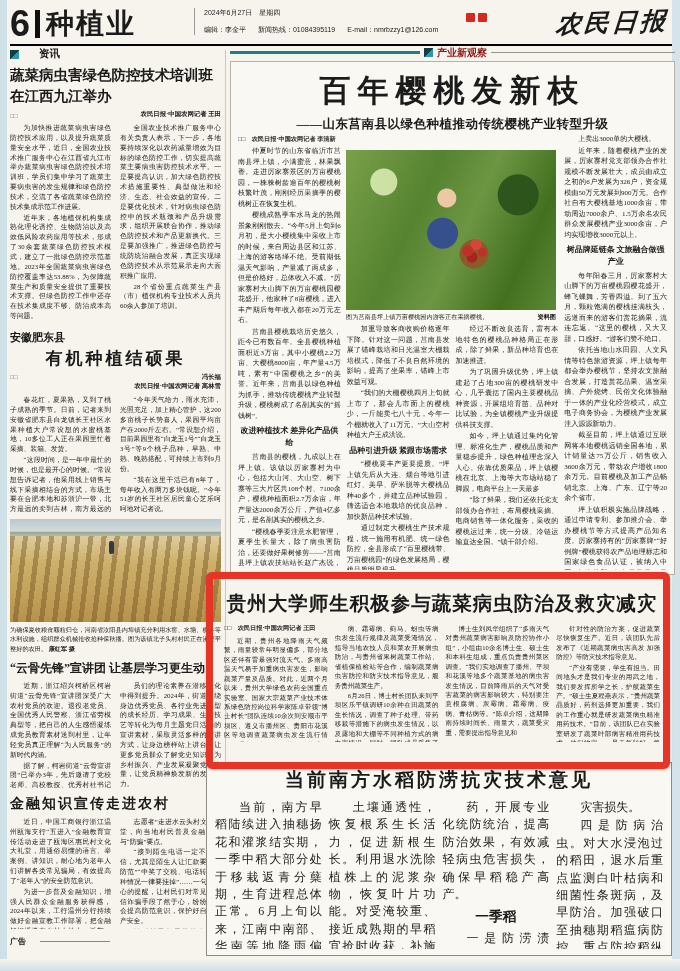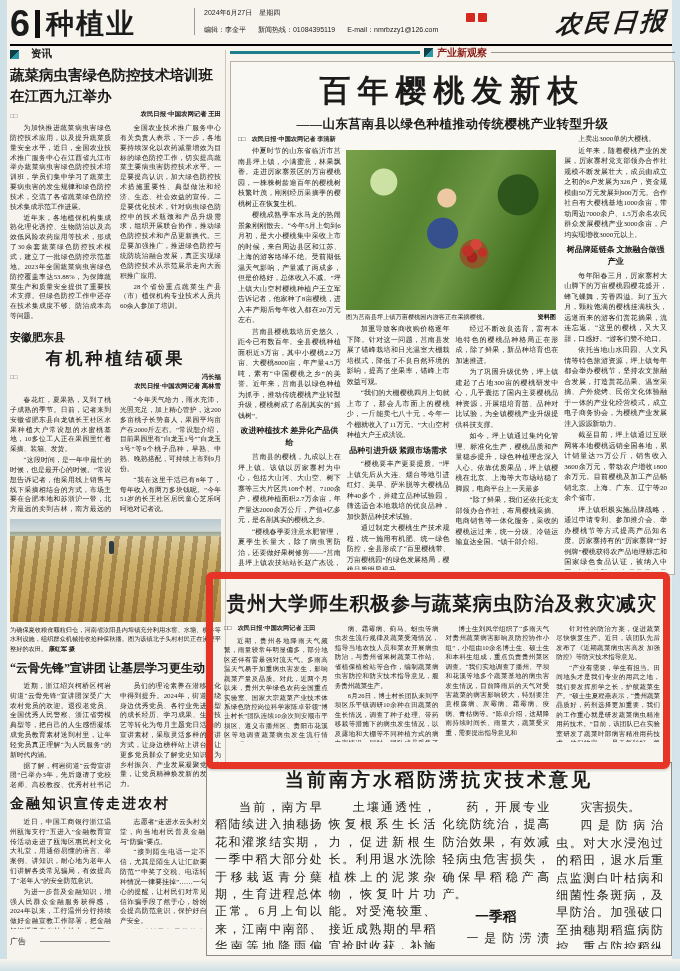--- a/index.html
+++ b/index.html
@@ -27,21 +27,21 @@
   .vdiv{position:absolute;left:225px;top:50px;height:900px;width:1px;background:#ccc7ba;}
 
   
   .blk-p{text-indent:2em;margin:0 0 1px;}
   .blk-h{font-weight:700;text-align:center;text-indent:0;margin:4px 0 3px;font-size:1.14em;}
   .blk-by{text-indent:0;font-size:6.2px;font-weight:bold;color:#333;margin-bottom:3px;}
   .blk-sig{font-weight:900;text-align:right;text-indent:0;margin-top:3px;}
 
   
   .leftcol{position:absolute;left:10px;top:48px;width:211px;}
-  .sec-label{display:flex;align-items:center;gap:12px;height:12px;
+  .sec-label{display:flex;align-items:center;gap:20px;height:12px;
              font-family:"Liberation Sans",sans-serif;font-size:10.5px;font-weight:900;}
   .lbl-icon{width:9px;height:9px;background:linear-gradient(135deg,#0f3f46 0 55%,#2d98a6 55%);}
   .a1-title{margin:5px 0 0;font-size:14.5px;line-height:1.45;font-weight:900;}
   .byrow{margin-top:3px;display:flex;justify-content:space-between;align-items:flex-end;font-size:6.4px;}
   .bysq{color:#777;} .byname{font-weight:bold;}
   .cols2{display:flex;gap:9px;overflow:hidden;}
   .colx{flex:1;font-size:6.8px;line-height:1.45;text-align:justify;}
   .a1-body{margin-top:4px;height:200px;}
   .a2-kicker{margin-top:7px;font-size:11px;font-weight:900;}
   .a2-title{margin:2px 0 0;text-align:center;font-size:17px;font-weight:900;letter-spacing:3px;}
@@ -53,21 +53,21 @@
   .field-photo::after{content:"";position:absolute;left:0;right:0;top:17%;bottom:0;
     background:repeating-linear-gradient(97deg,rgba(110,78,30,.42) 0 5px,rgba(0,0,0,0) 5px 13px);}
   .farmer{position:absolute;left:47%;top:21%;width:5px;height:13px;background:#2e3a44;border-radius:2px;z-index:2;}
   .caption{margin:3px 0 0;font-size:6.2px;line-height:1.5;text-align:justify;}
   .caption b{font-weight:900;}
   .a3-title{margin:7px 0 0;font-size:12px;font-weight:900;white-space:nowrap;}
   .a3-body{margin-top:4px;height:108px;}
   .a4-title{margin:6px 0 0;text-align:left;font-size:14px;font-weight:900;letter-spacing:2px;}
   .a4-body{margin-top:4px;height:112px;}
   .ad-row{margin-top:7px;display:flex;align-items:center;gap:14px;
-          font-family:"Liberation Sans",sans-serif;font-size:8px;font-weight:400;}
+          font-family:"Liberation Sans",sans-serif;font-size:8px;font-weight:700;}
   .ad-line{width:70px;height:1px;background:#888;}
 
   
   .rightsec{position:absolute;left:230px;top:48px;width:445px;}
   .sec2-row{display:flex;align-items:center;height:9px;gap:4px;}
   .teal-line{width:190px;height:3px;background:#1d7f8c;}
   .lbl-icon.teal{background:linear-gradient(135deg,#0f3f46 0 55%,#2d98a6 55%);}
   .sec2-text{font-family:"Liberation Sans",sans-serif;font-size:10px;font-weight:900;color:#8a1a12;white-space:nowrap;}
   .thin-line{flex:1;height:1px;background:#9a9589;}
 
@@ -224,21 +224,21 @@
       <span class="thin-line"></span>
     </div>
 
     <div class="cherry-box">
       <h1 class="f-title">百年樱桃发新枝</h1>
       <div class="f-sub">——山东莒南县以绿色种植推动传统樱桃产业转型升级</div>
       <div class="f-cols">
         <div class="fcol">
             <div class="blk-by">□□　农民日报·中国农网记者 李清新</div>
             <div class="blk-p">仲夏时节的山东省临沂市莒南县坪上镇，小满蜜意，林果飘香。走进厉家寨景区的万亩樱桃园，一株株树龄逾百年的樱桃树枝繁叶茂，刚刚经历采摘季的樱桃树正在恢复生机。</div>
-            <div class="blk-p">樱桃成熟季车水马龙的热闹景象刚刚散去。“今年5月上旬到6月初，是大小樱桃集中采收上市的时候，来自周边县区和江苏、上海的游客络绎不绝。受前期低温天气影响，产量减了两成多，但是价格好，总体收入不减。”坪上镇大山空村樱桃种植户王立军告诉记者，他家种了8亩樱桃，进入丰产期后每年收入都在20万元左右。</div>
+            <div class="blk-p">樱桃成熟季车水马龙的热闹景象刚刚散去。“今年5月上旬到6月初，是大小樱桃集中采收上市的时候，来自周边县区和江苏、上海的游客络绎不绝。受前期低温天气影响，产量减了两成多，但是价格好，总体收入不减。”厉家寨村大山脚下的万亩樱桃园樱花盛开，他家种了8亩樱桃，进入丰产期后每年收入都在20万元左右。</div>
             <div class="blk-p">莒南县樱桃栽培历史悠久，距今已有数百年。全县樱桃种植面积近3万亩，其中小樱桃2.2万亩、大樱桃8000亩，年产量4.5万吨，素有“中国樱桃之乡”的美誉。近年来，莒南县以绿色种植为抓手，推动传统樱桃产业转型升级，樱桃树成了名副其实的“摇钱树”。</div>
             <div class="blk-h">改进种植技术 差异化产品供给</div>
             <div class="blk-p">莒南县的樱桃，九成以上在坪上镇。该镇以厉家寨村为中心，包括大山河、大山空、树下寨等三大片区共108个村、7100余户，樱桃种植面积2.7万余亩，年产量达2000余万公斤，产值4亿多元，是名副其实的樱桃之乡。</div>
             <div class="blk-p">“樱桃春季要注意水肥管理，夏季生长量大，除了病虫害防治，还要做好果树修剪——”莒南县坪上镇农技站站长赵广杰说，这些管理措施和技术指导，每年都要进行多次，只不过从露天地块转到了设施大棚内。</div>
           </div>
         <div class="fcol pad-photo">
             <div class="blk-p">加重导致客商收购价格逐年下降。针对这一问题，莒南县发展了错峰栽培和日光温室大棚栽培模式，降低了不良自然环境的影响，提高了坐果率，错峰上市效益可观。</div>
             <div class="blk-p">“我们的大棚樱桃四月上旬就上市了，那会儿市面上的樱桃少，一斤能卖七八十元，今年一个棚就收入了11万元。”大山空村种植大户王成洪说。</div>
             <div class="blk-h">品种引进升级 紧跟市场需求</div>
             <div class="blk-p">“樱桃要丰产更要提质。”坪上镇先后从大连、烟台等地引进红灯、美早、萨米脱等大樱桃品种40多个，并建立品种试验园，筛选适合本地栽培的优良品种，加快新品种技术试验。</div>

